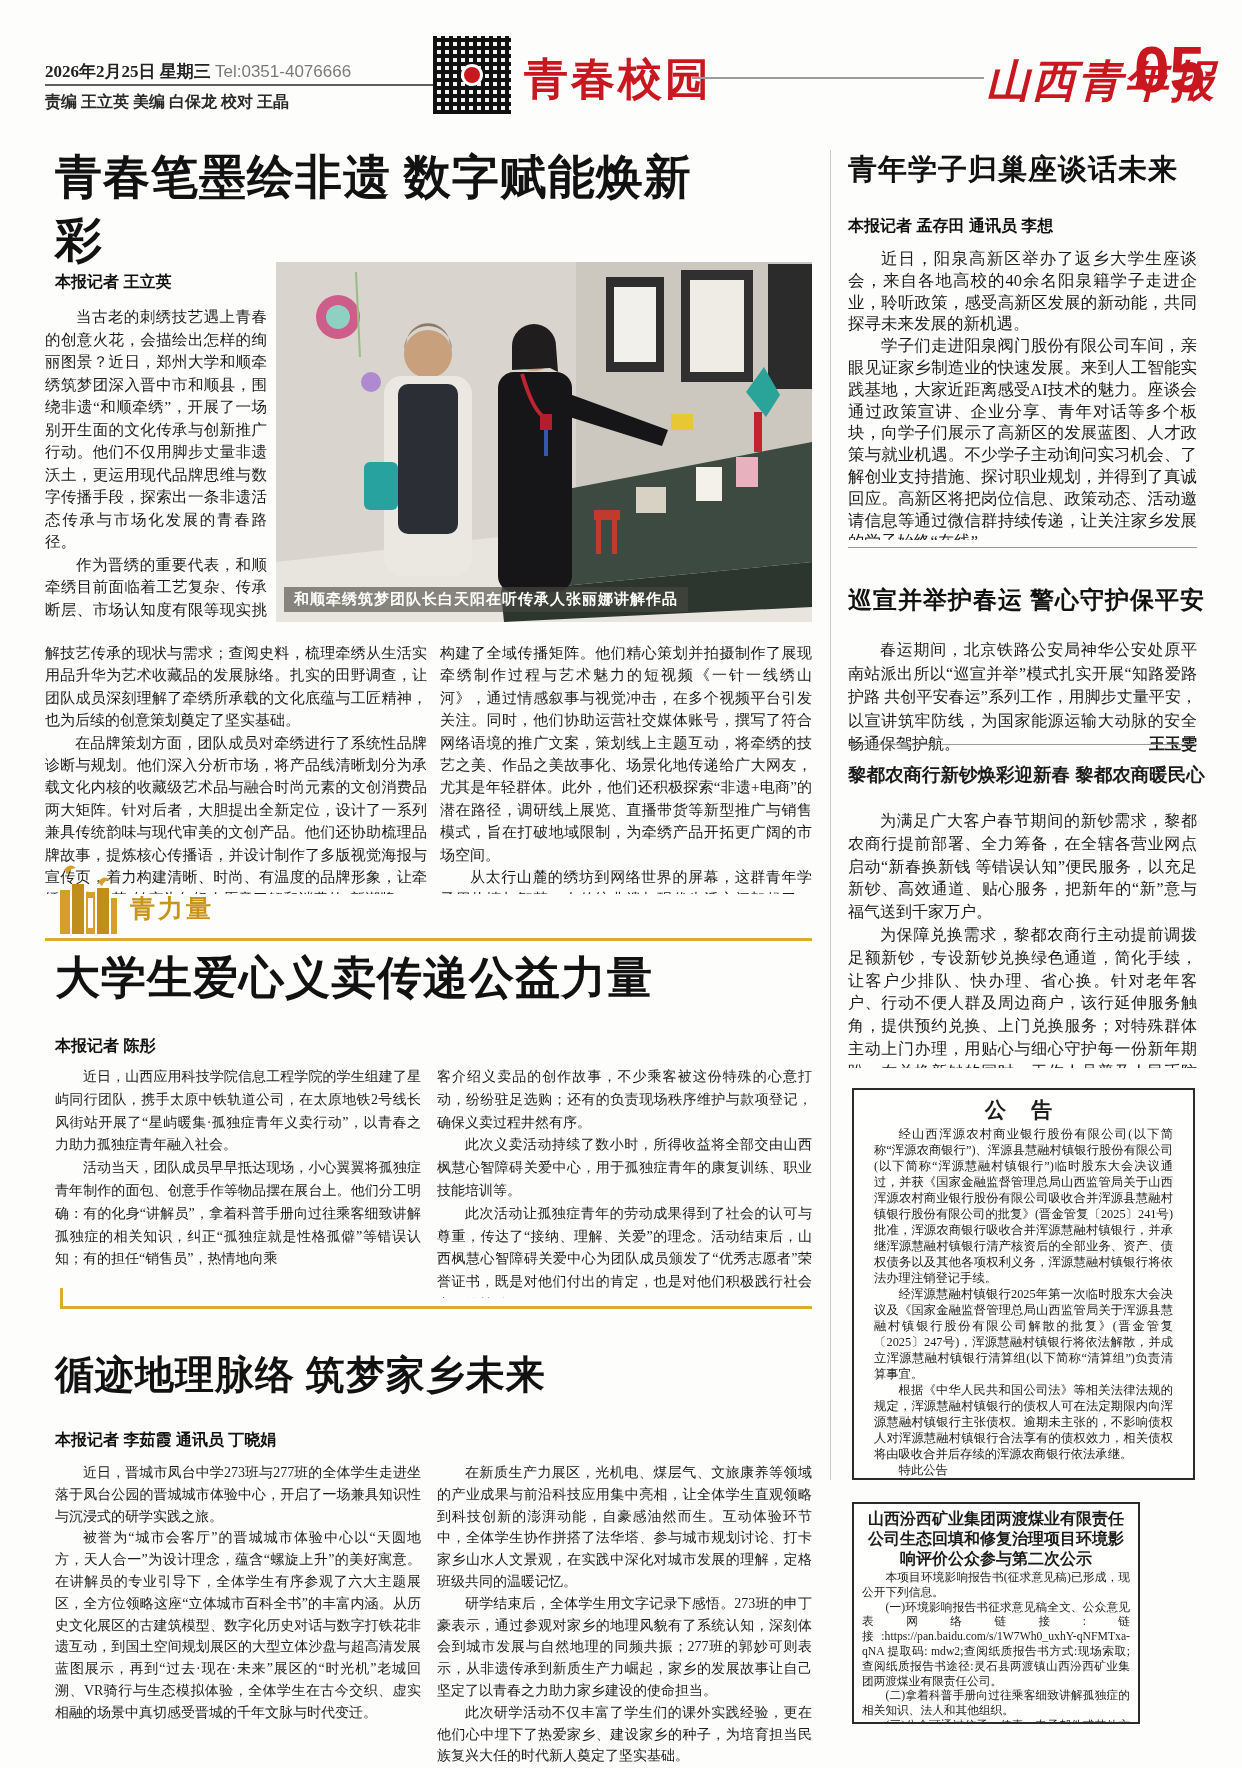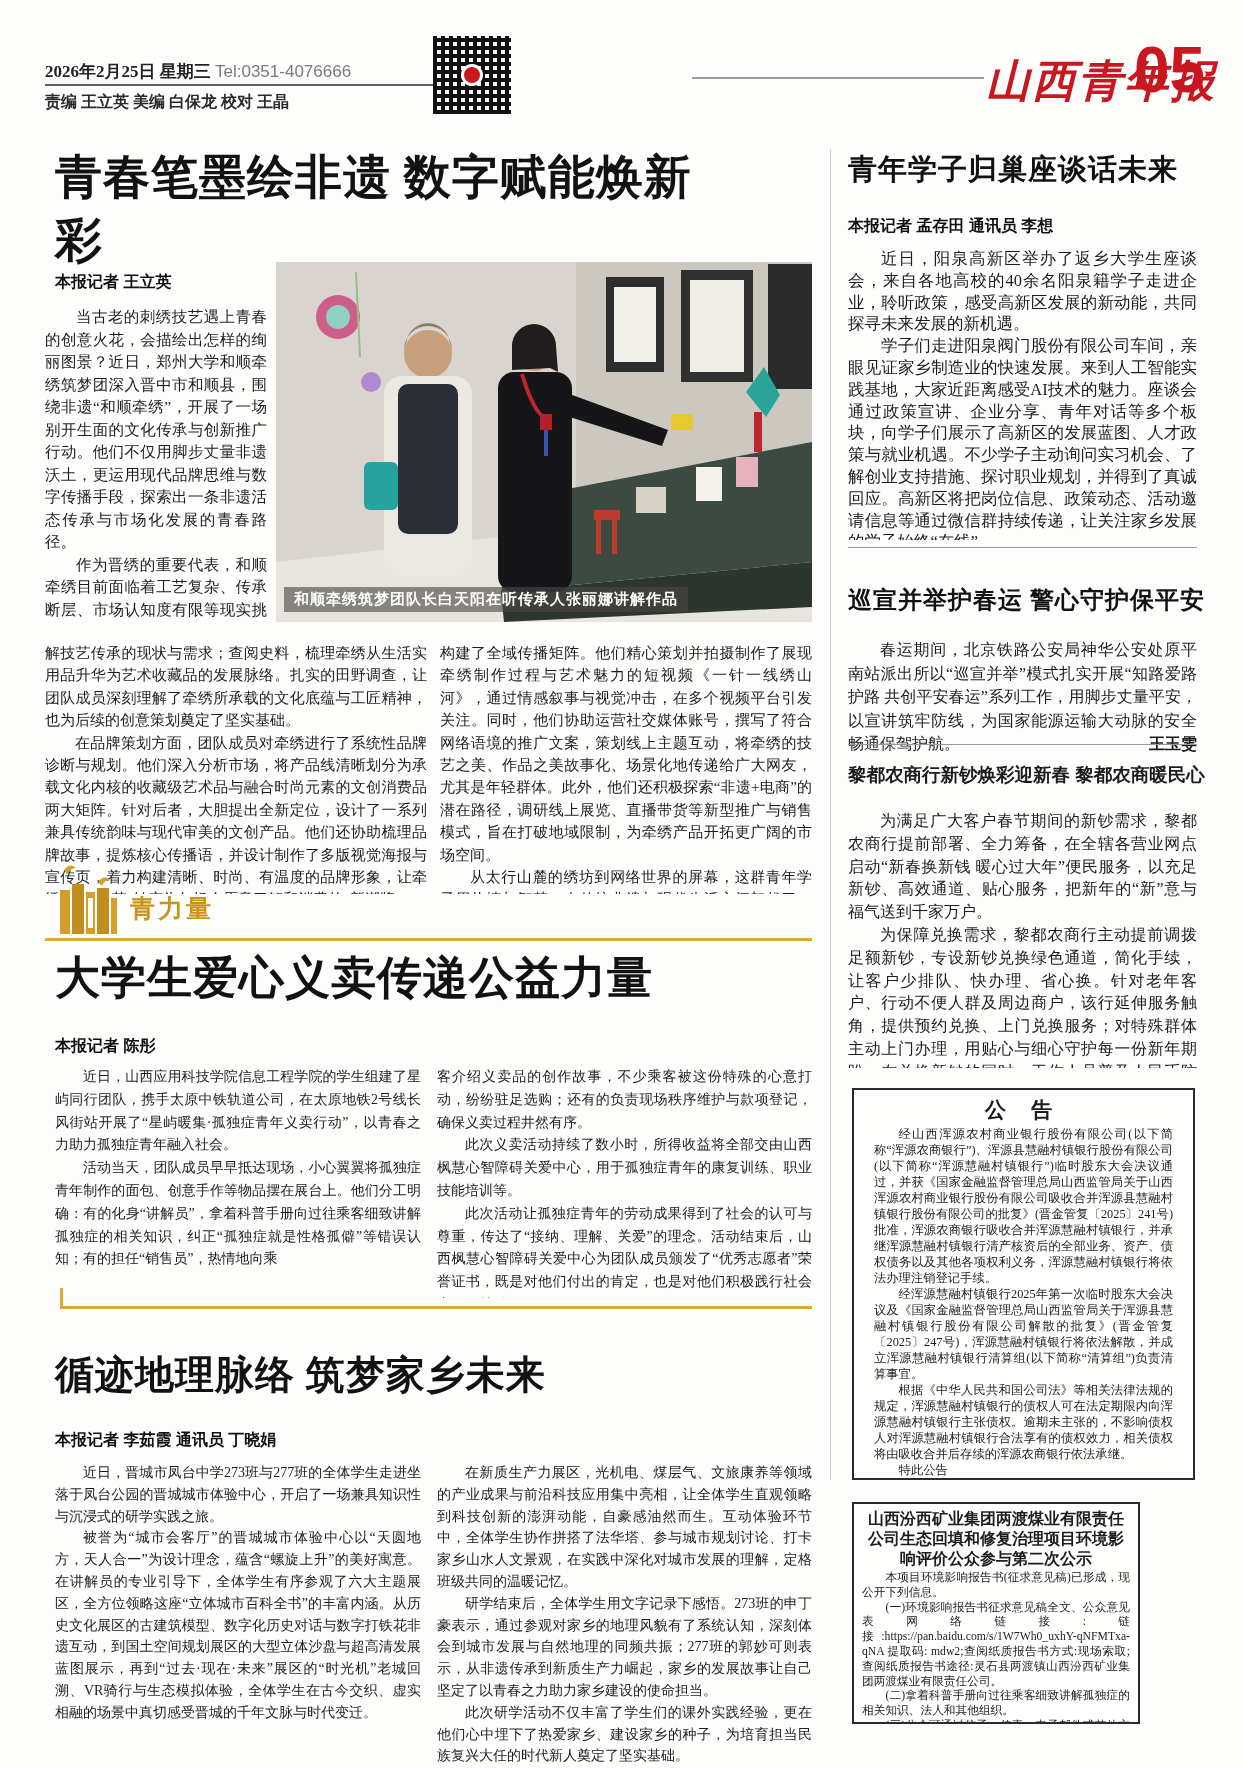--- a/index.html
+++ b/index.html
@@ -53,20 +53,21 @@
   <div class="abs date-line" style="left:45px; top:60px;">
     <span>2026年2月25日 星期三</span>
     <span class="tel">Tel:0351-4076666</span>
   </div>
   <div class="abs" style="left:45px; top:84px; width:412px; height:2px; background:#5f5f5f;"></div>
   <div class="abs staff-line" style="left:45px; top:92px;">责编 王立英 美编 白保龙 校对 王晶</div>
 
   <div class="abs qr" style="left:433px; top:36px; width:78px; height:78px;">
     <span class="qr-center"></span>
   </div>
+  <div class="abs red" style="left:524px; top:50px; font-size:44px; font-weight:900; letter-spacing:3px;">青春校园</div>
   <div class="abs" style="left:692px; top:77px; width:292px; height:2px; background:#9b9b9b;"></div>
   <div class="abs red masthead-script" style="left:986px; top:52px;">山西青年报</div>
   <div class="abs red pagenum" style="left:1134px; top:38px;">05</div>
 
   <div class="abs" style="left:830px; top:150px; width:1px; height:1330px; background:#c9c9c9;"></div>
 
   <div class="abs headline-serif" style="left:55px; top:146px; width:680px; font-size:47px;">青春笔墨绘非遗 数字赋能焕新彩</div>
   <div class="abs byline" style="left:55px; top:272px;">本报记者 王立英</div>
 
   <div class="abs" style="left:45px; top:306px; width:222px; height:318px; font-size:15.5px; line-height:22.5px; overflow:hidden;">
@@ -192,21 +193,21 @@
 
   <div class="abs headline-serif" style="left:848px; top:584px; font-size:24px;">巡宣并举护春运 警心守护保平安</div>
   <div class="abs" style="left:848px; top:638px; width:349px; font-size:16px; line-height:23.5px;">
     <p class="para"><span>春运期间，北京铁路公安局神华公安处原平南站派出所以“巡宣并举”模式扎实开展“知路爱路护路 共创平安春运”系列工作，用脚步丈量平安，以宣讲筑牢防线，为国家能源运输大动脉的安全畅通保驾护航。</span><span class="author">王玉雯</span></p>
   </div>
 
   <div class="abs divider-h" style="left:848px; top:744px; width:349px;"></div>
 
   <div class="abs sans" style="left:848px; top:762px; width:349px; font-size:18.5px; font-weight:900; white-space:nowrap;">黎都农商行新钞焕彩迎新春 黎都农商暖民心</div>
   <div class="abs" style="left:848px; top:810px; width:349px; height:258px; font-size:16px; line-height:22.8px; overflow:hidden;">
-    <p class="para">为满足广大客户春节期间的新钞需求，黎都农商行提前部署、全力筹备，在全辖各营业网点启动“新春换新钱 暖心过大年”便民服务，以充足新钞、高效通道、贴心服务，把新年的“新”意与福气送到千家万户。</p>
+    <p class="para">为满足广大客户春节期间的新钞需求，黎都农商行提前部署、全力筹备，在全辖各营业网点启动“新春换新钱 等错误认知”便民服务，以充足新钞、高效通道、贴心服务，把新年的“新”意与福气送到千家万户。</p>
     <p class="para"><span>为保障兑换需求，黎都农商行主动提前调拨足额新钞，专设新钞兑换绿色通道，简化手续，让客户少排队、快办理、省心换。针对老年客户、行动不便人群及周边商户，该行延伸服务触角，提供预约兑换、上门兑换服务；对特殊群体主动上门办理，用贴心与细心守护每一份新年期盼。在兑换新钞的同时，工作人员普及人民币防伪、反诈防骗、反假货币知识，守护群众资金安全，让节日更安心、更放心。截至目前，全辖各网点新钞兑换工作有序高效开展，日均服务百余位客户，赢得群众一致好评。</span></p>
   </div>
 
   <div class="abs notice-box" style="left:852px; top:1088px; width:343px; height:392px; padding:6px 20px;">
     <div class="g-title" style="font-size:21px; margin-bottom:2px;">公 告</div>
     <div class="g-body" style="font-size:12.3px; line-height:16px; text-align:justify;">
         <p class="para">经山西浑源农村商业银行股份有限公司(以下简称“浑源农商银行”)、浑源县慧融村镇银行股份有限公司(以下简称“浑源慧融村镇银行”)临时股东大会决议通过，并获《国家金融监督管理总局山西监管局关于山西浑源农村商业银行股份有限公司吸收合并浑源县慧融村镇银行股份有限公司的批复》(晋金管复〔2025〕241号)批准，浑源农商银行吸收合并浑源慧融村镇银行，并承继浑源慧融村镇银行清产核资后的全部业务、资产、债权债务以及其他各项权利义务，浑源慧融村镇银行将依法办理注销登记手续。</p>
         <p class="para">经浑源慧融村镇银行2025年第一次临时股东大会决议及《国家金融监督管理总局山西监管局关于浑源县慧融村镇银行股份有限公司解散的批复》(晋金管复〔2025〕247号)，浑源慧融村镇银行将依法解散，并成立浑源慧融村镇银行清算组(以下简称“清算组”)负责清算事宜。</p>
         <p class="para">根据《中华人民共和国公司法》等相关法律法规的规定，浑源慧融村镇银行的债权人可在法定期限内向浑源慧融村镇银行主张债权。逾期未主张的，不影响债权人对浑源慧融村镇银行合法享有的债权效力，相关债权将由吸收合并后存续的浑源农商银行依法承继。</p>
         <p class="para">特此公告</p>

